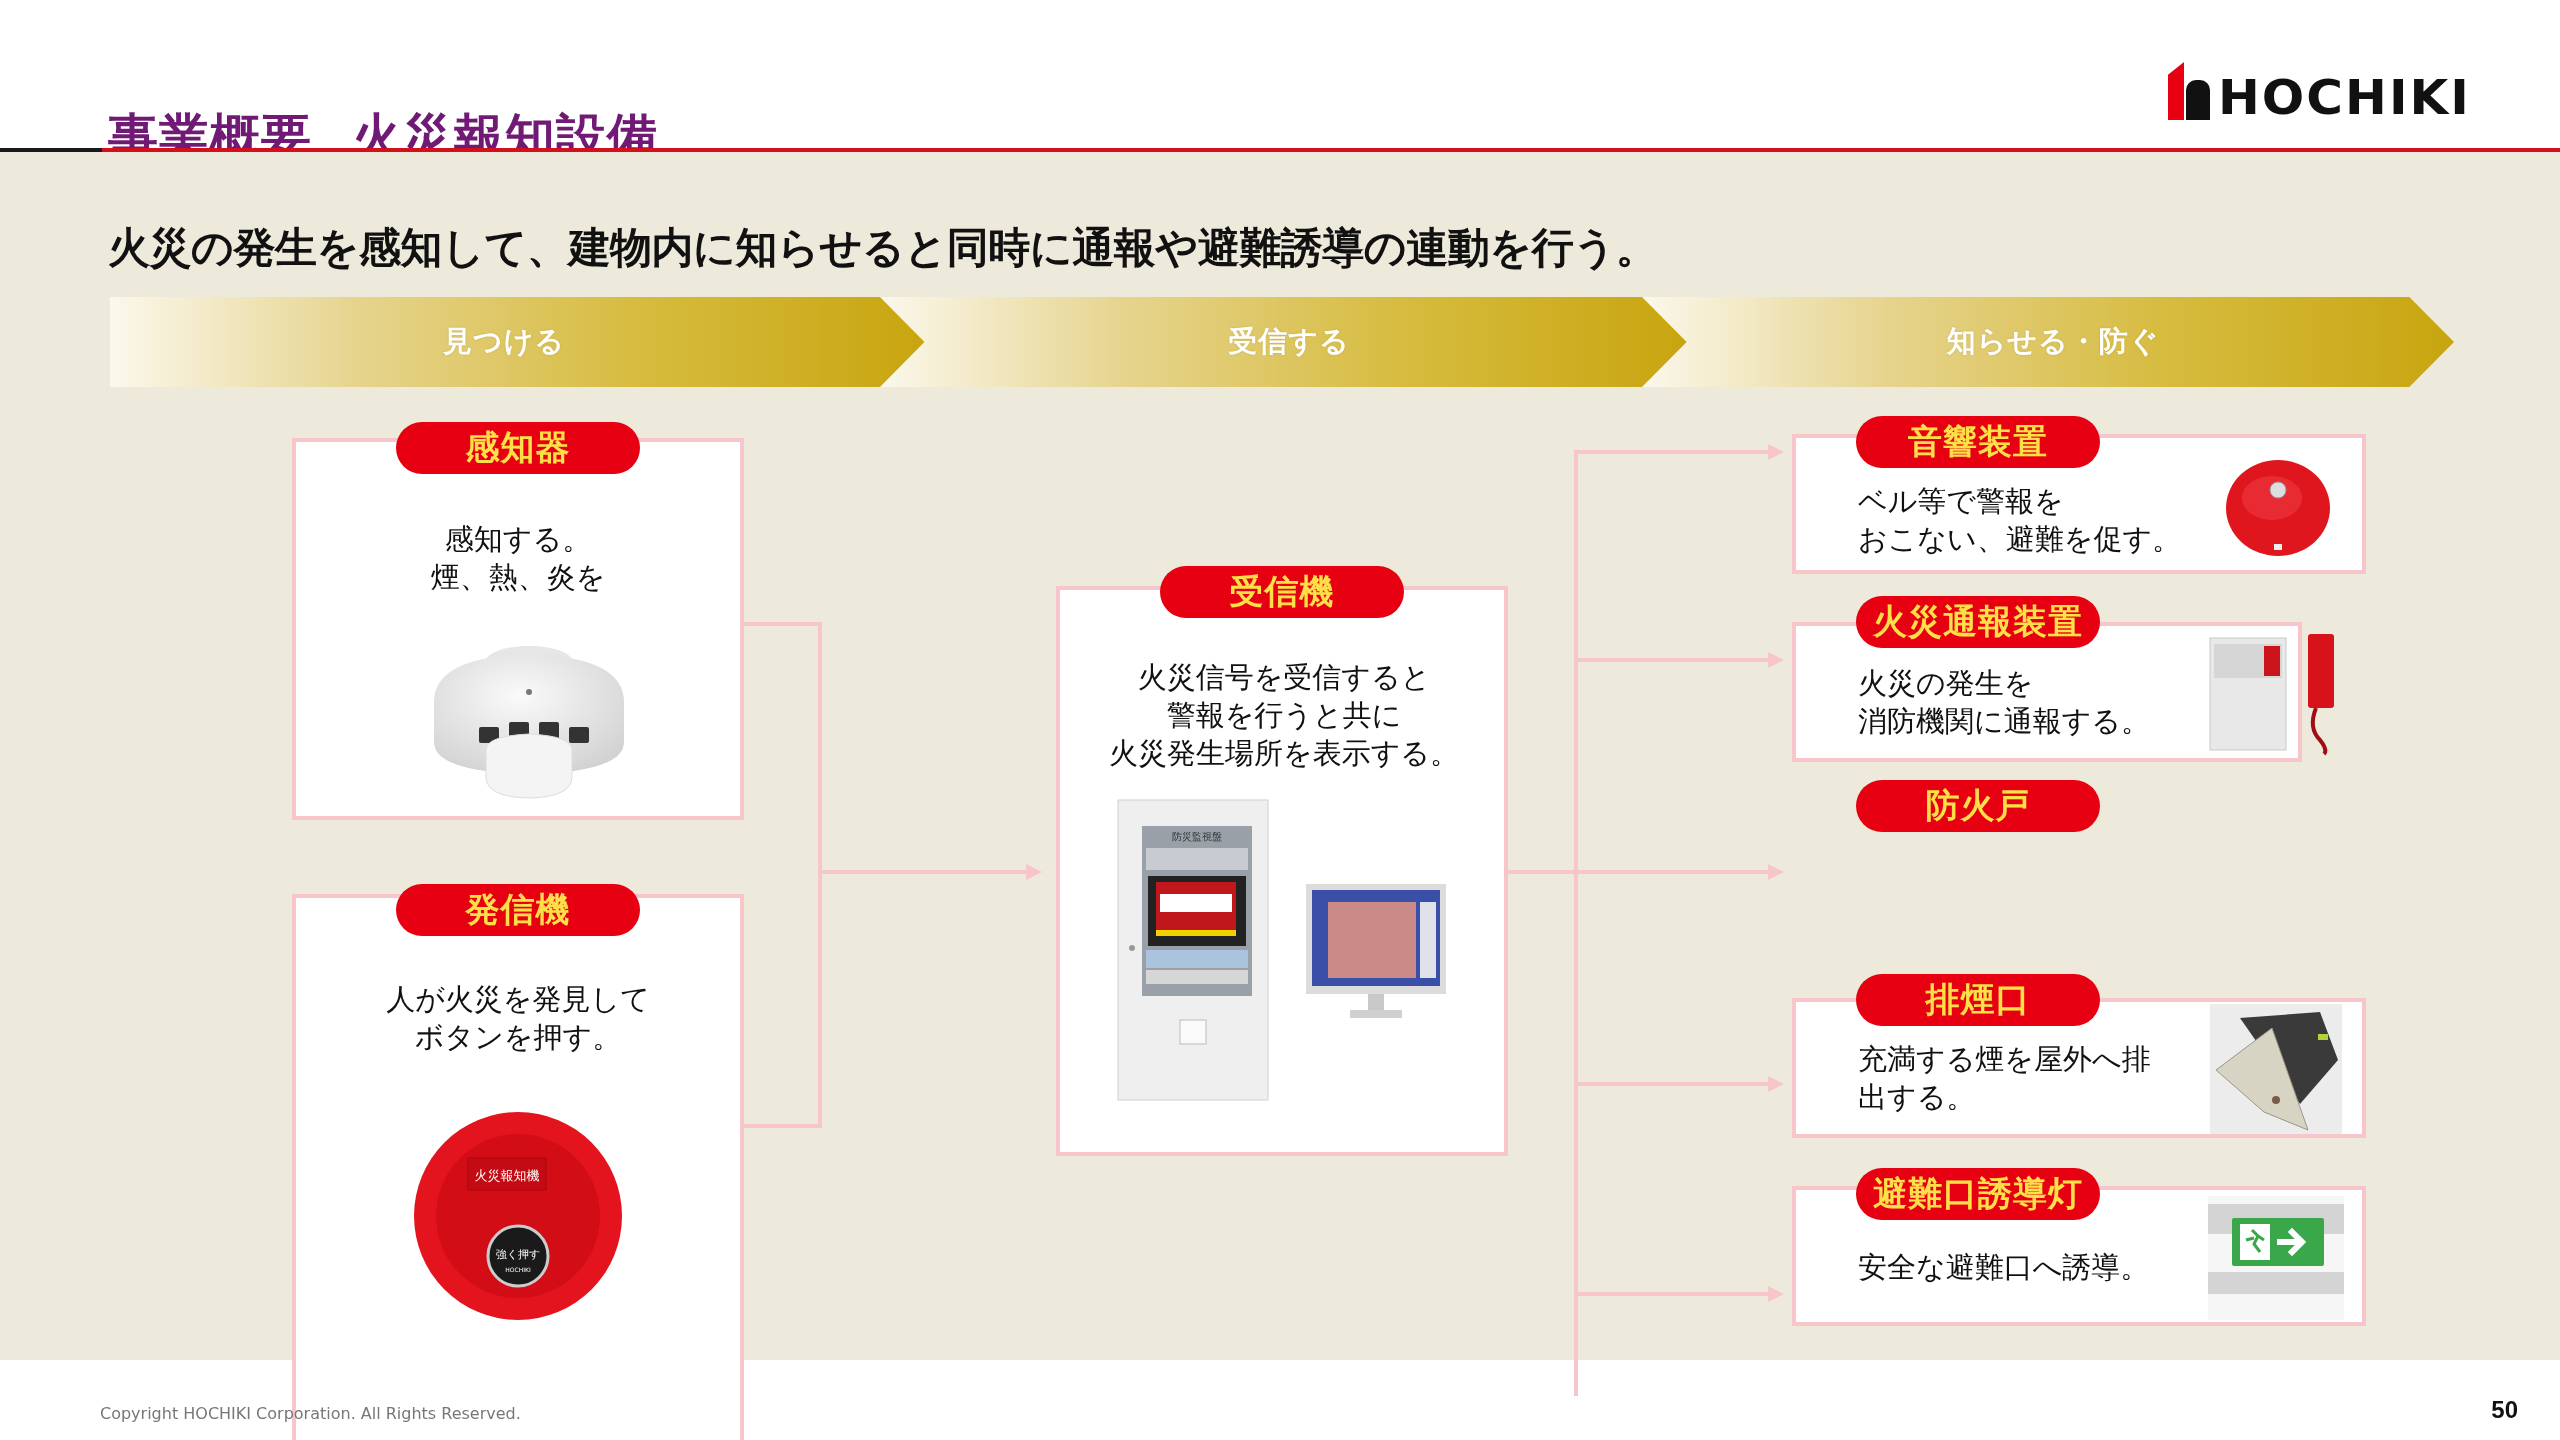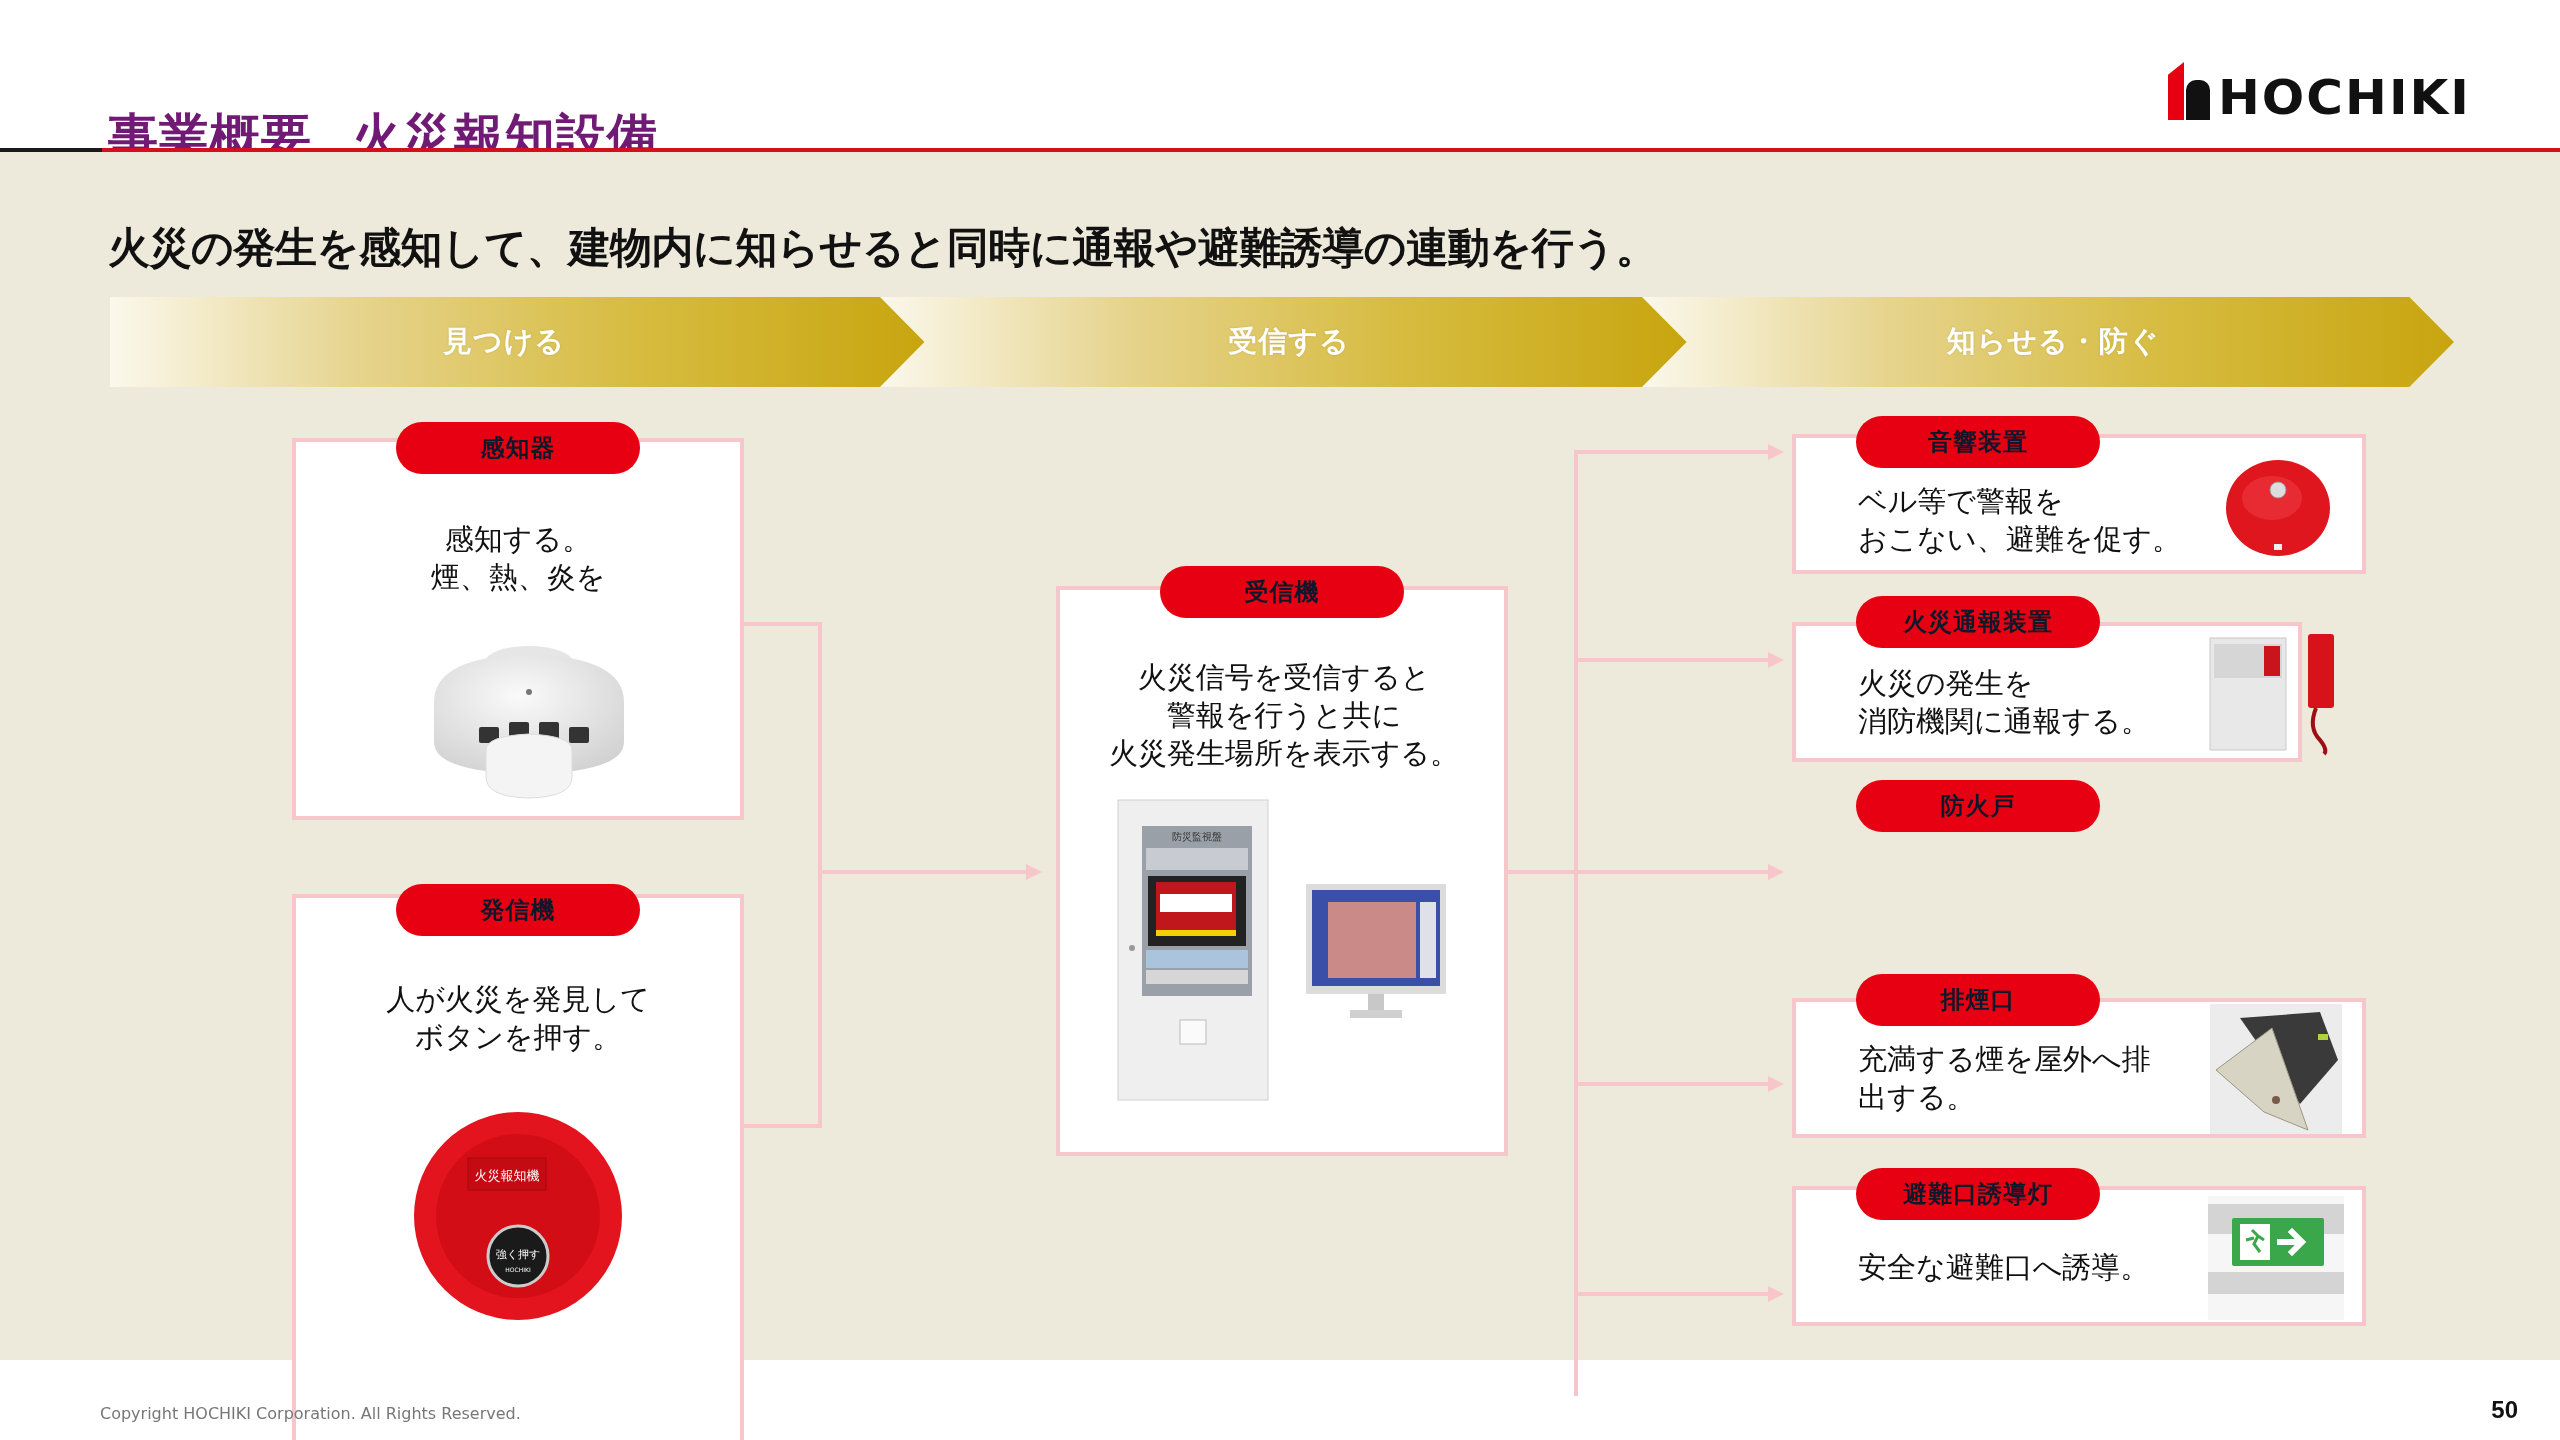--- a/index.html
+++ b/index.html
@@ -28,22 +28,22 @@
            background: linear-gradient(90deg, #fbf8ec 0%, #e6d48e 30%, #d6bb3e 65%, #c8a50f 100%); }
   .stage span { color: #fff; font-size: 29px; font-weight: bold; letter-spacing: 1px; text-shadow: 0 0 2px rgba(140,110,0,0.3); }
   .stage-1 { left: 110px; width: 818px; clip-path: polygon(0 0, 94.5% 0, 100% 50%, 94.5% 100%, 0 100%); }
   .stage-2 { left: 880px; width: 808px; clip-path: polygon(0 0, 94.5% 0, 100% 50%, 94.5% 100%, 0 100%, 5.5% 50%); }
   .stage-3 { left: 1642px; width: 812px; clip-path: polygon(0 0, 94.5% 0, 100% 50%, 94.5% 100%, 0 100%, 5.5% 50%); }
   .stage-1 span { margin-left: -30px; }
   .stage-2 span, .stage-3 span { margin-left: 10px; }
 
   
   .card { position: absolute; background: #fff; border: 4px solid #f6c6cb; }
-  .pill { position: absolute; height: 52px; border-radius: 26px; background: #e60012; color: #0f172a;
-          font-size: 24px; font-weight: bold; display: flex; align-items: center; justify-content: center; letter-spacing: 1px; }
+  .pill { position: absolute; height: 52px; border-radius: 26px; background: #e60012; color: #fde047;
+          font-size: 34px; font-weight: bold; display: flex; align-items: center; justify-content: center; letter-spacing: 1px; }
   .card-desc { position: absolute; font-size: 29px; line-height: 38px; color: #111; }
   .center { text-align: center; }
 
   
   .line-h { position: absolute; height: 4px; background: #f6c6cb; }
   .line-v { position: absolute; width: 4px; background: #f6c6cb; }
   .arrow-head { position: absolute; width: 0; height: 0; border-top: 8px solid transparent; border-bottom: 8px solid transparent; border-left: 16px solid #f6c6cb; }
 
   
   .illus { position: absolute; }

